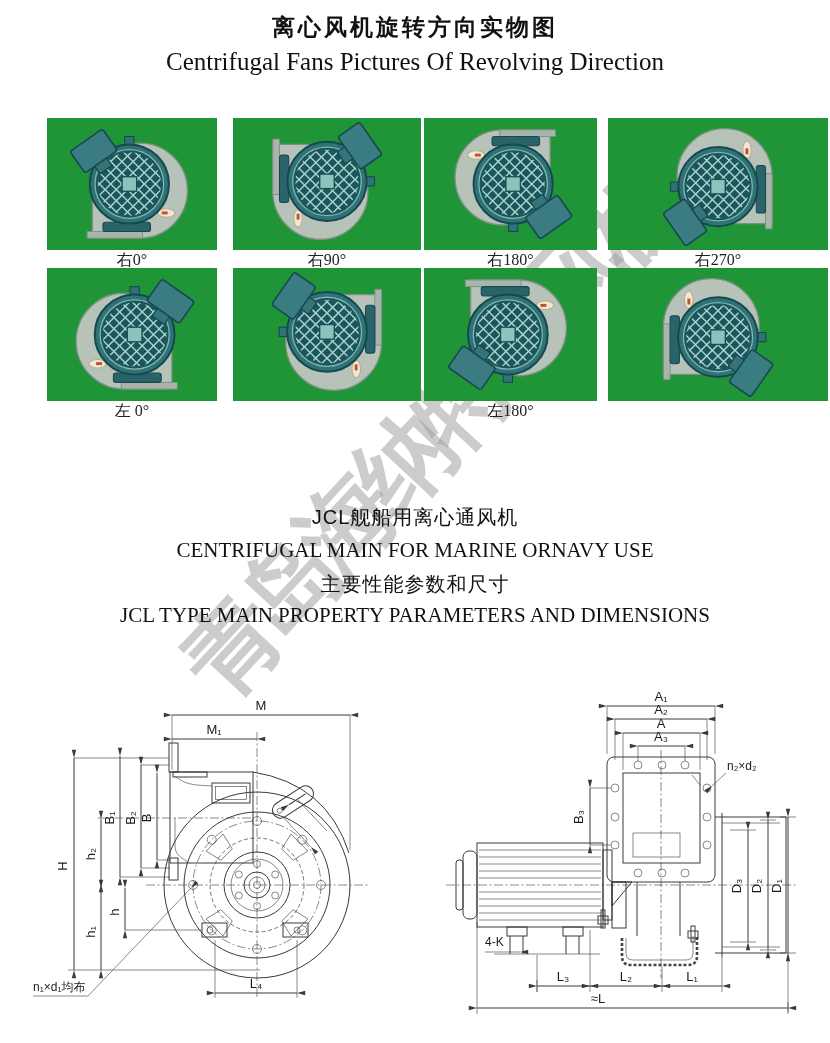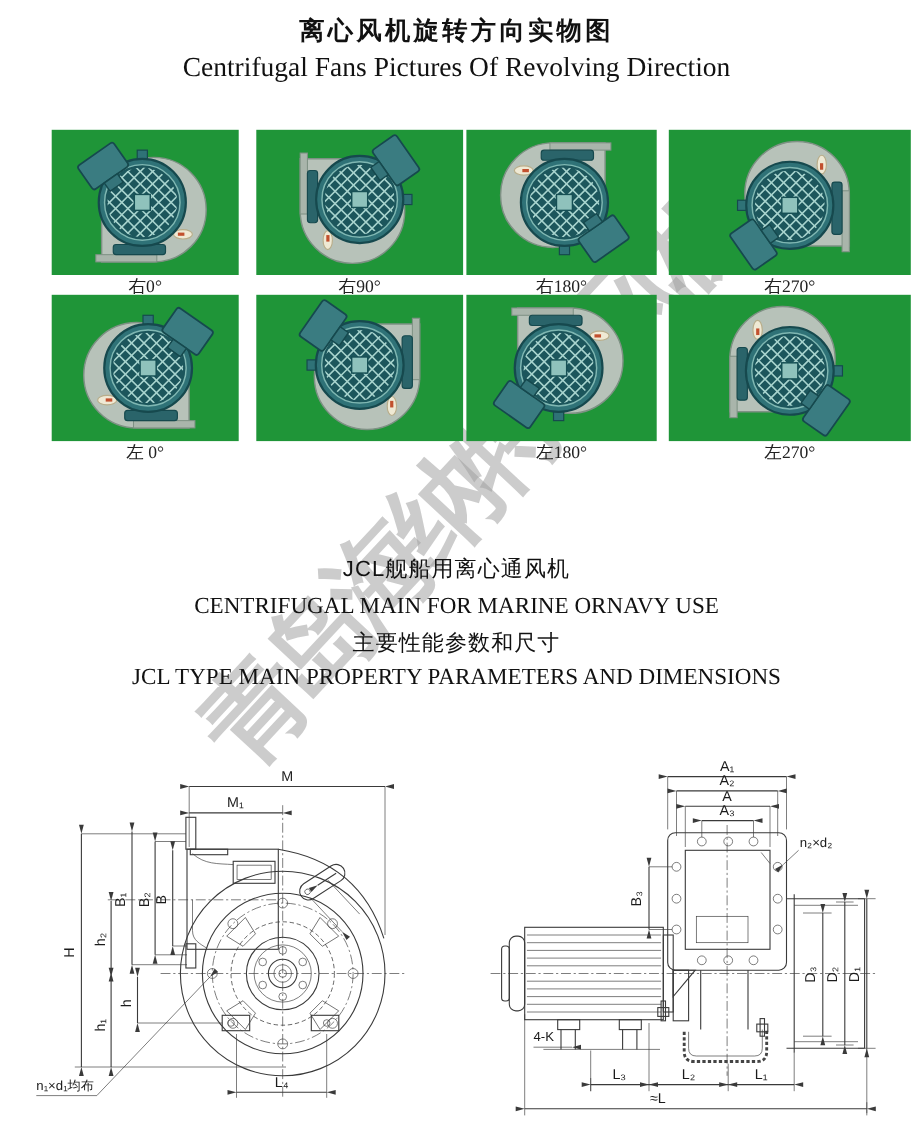--- a/index.html
+++ b/index.html
@@ -128,21 +128,20 @@
   </div>
   <div class="photo" style="left: 608px; top: 268px; width: 220px; height: 133px; background: rgb(31, 149, 56);">
     <svg viewBox="0 0 100 100" preserveAspectRatio="xMidYMid meet">
         <g transform="translate(100,0) scale(-1,1) rotate(270 50 50)">
           <use href="#fanSym" width="100" height="100"></use>
         </g>
       </svg>
   </div>
   <div class="plabel" style="left:47px;top:401px;width:170px">左 0°</div>
   <div class="plabel" style="left:424px;top:401px;width:173px">左180°</div>
-  <div class="plabel" style="left:608px;top:401px;width:220px">左270°</div>
 
   <div class="abs sec cn" style="top:504px">JCL舰船用离心通风机</div>
   <div class="abs sec en" style="top:538px">CENTRIFUGAL MAIN FOR MARINE ORNAVY USE</div>
   <div class="abs sec cn" style="top:571px">主要性能参数和尺寸</div>
   <div class="abs sec en" style="top:603px">JCL TYPE MAIN PROPERTY PARAMETERS AND DIMENSIONS</div>
 
   <svg class="drawing" style="left:30px;top:690px" width="370" height="330" viewBox="0 0 370 330">
     <defs>
       <marker id="arL" markerWidth="10" markerHeight="7" refX="0" refY="0" orient="auto-start-reverse" markerUnits="userSpaceOnUse" viewBox="-1 -3.5 11 7">
         <path d="M0,0 L9,2.4 L9,-2.4 Z" fill="#3a3a3a"></path>

